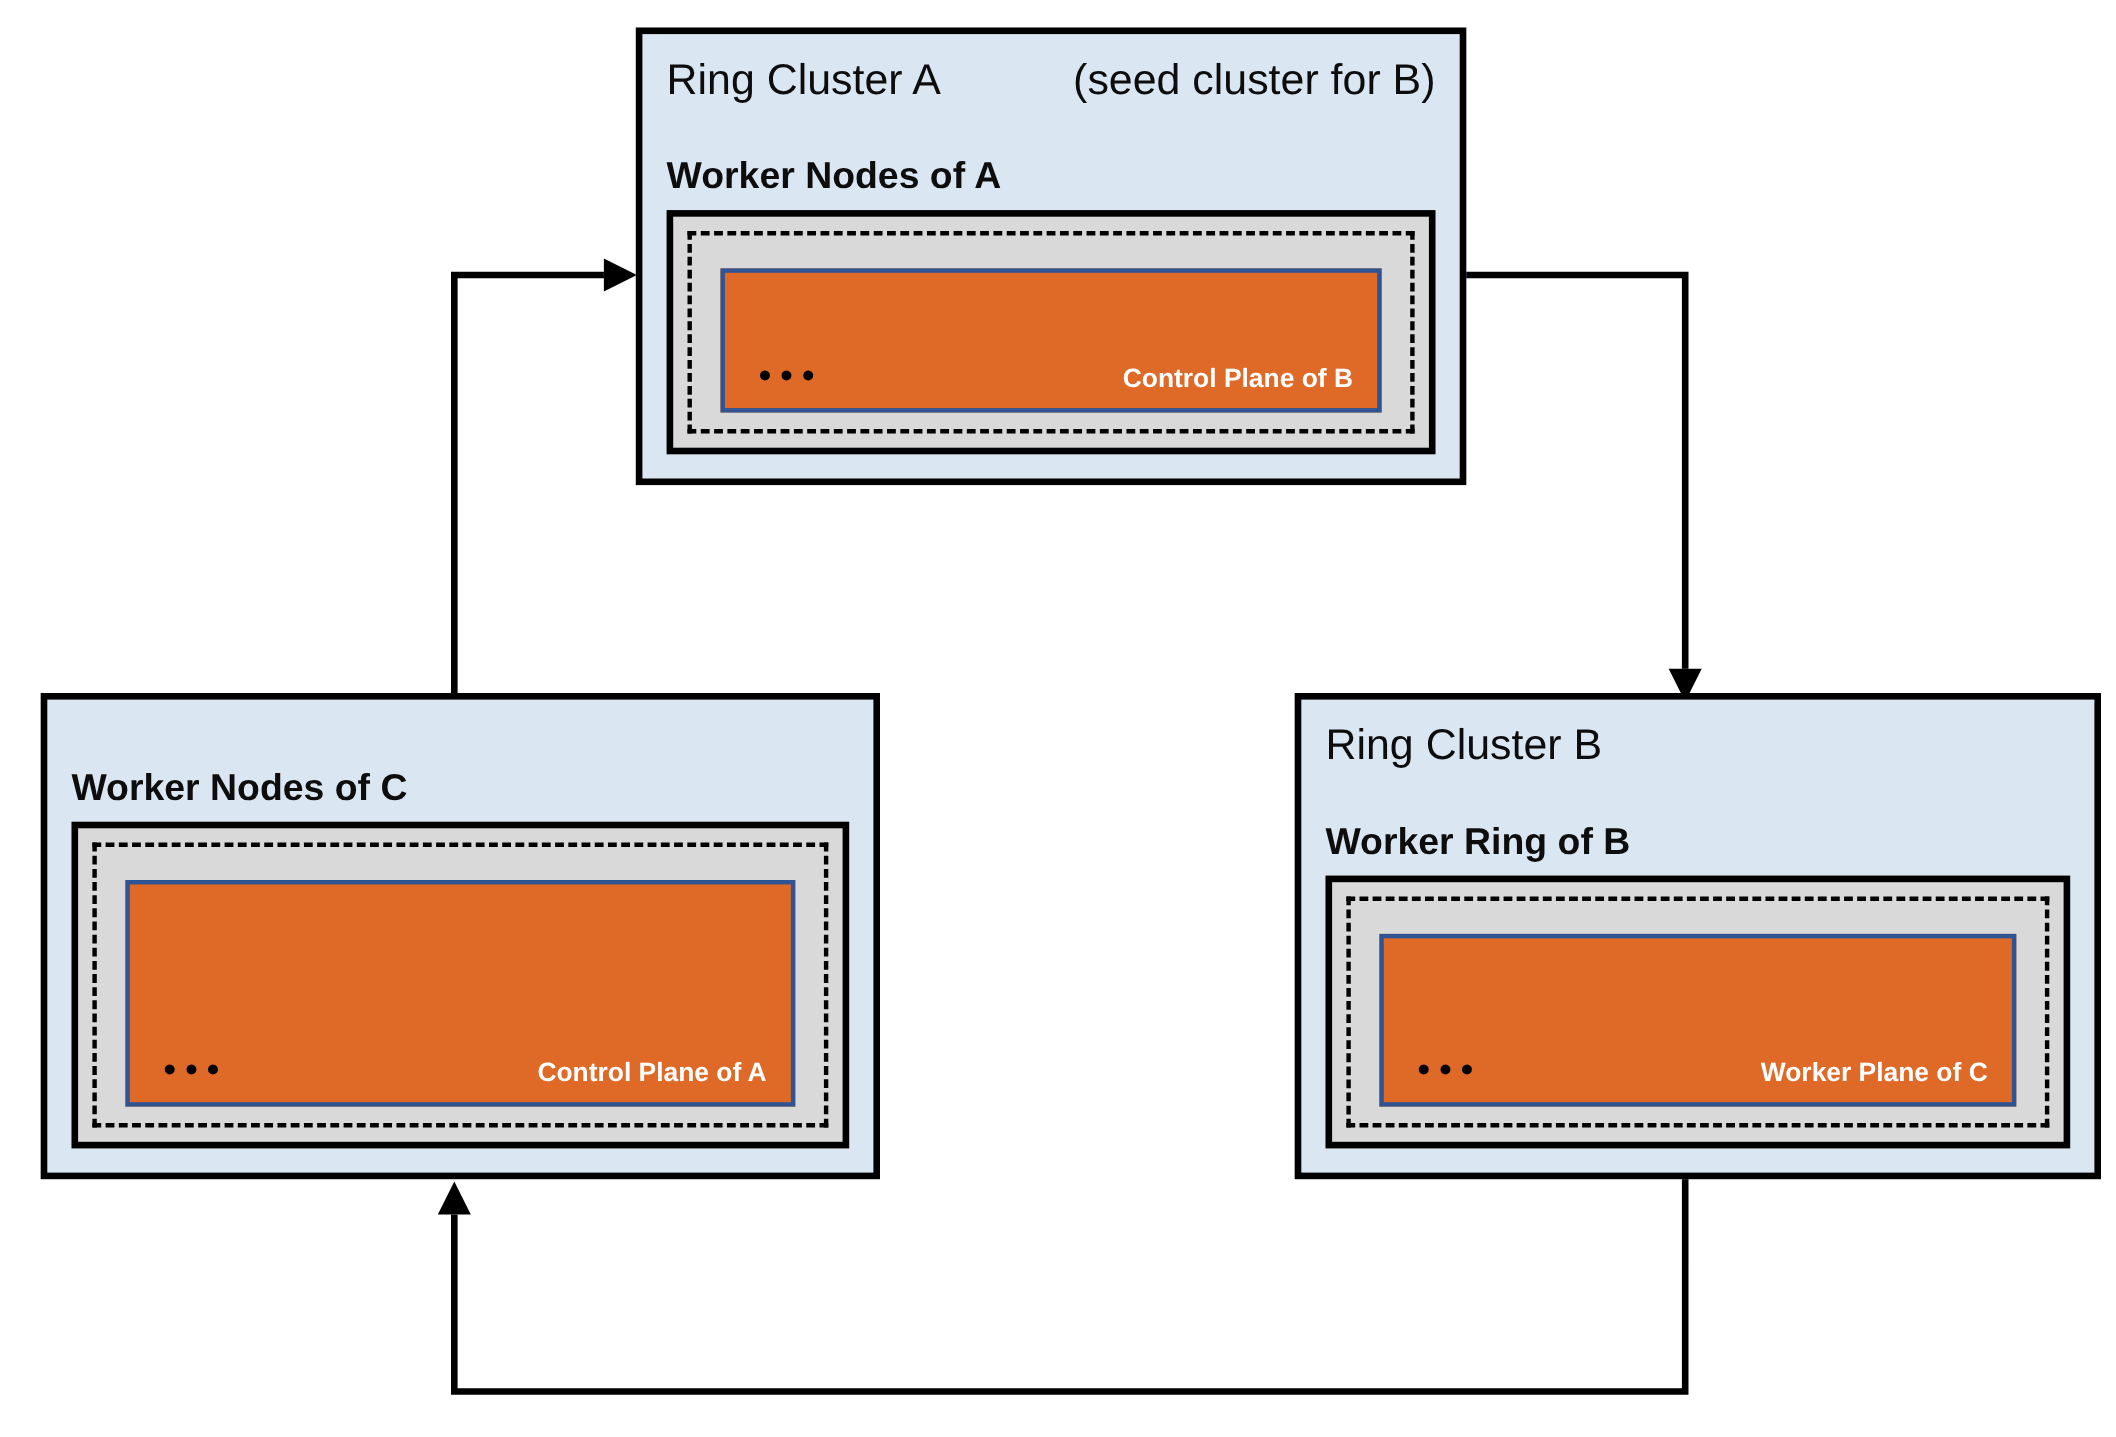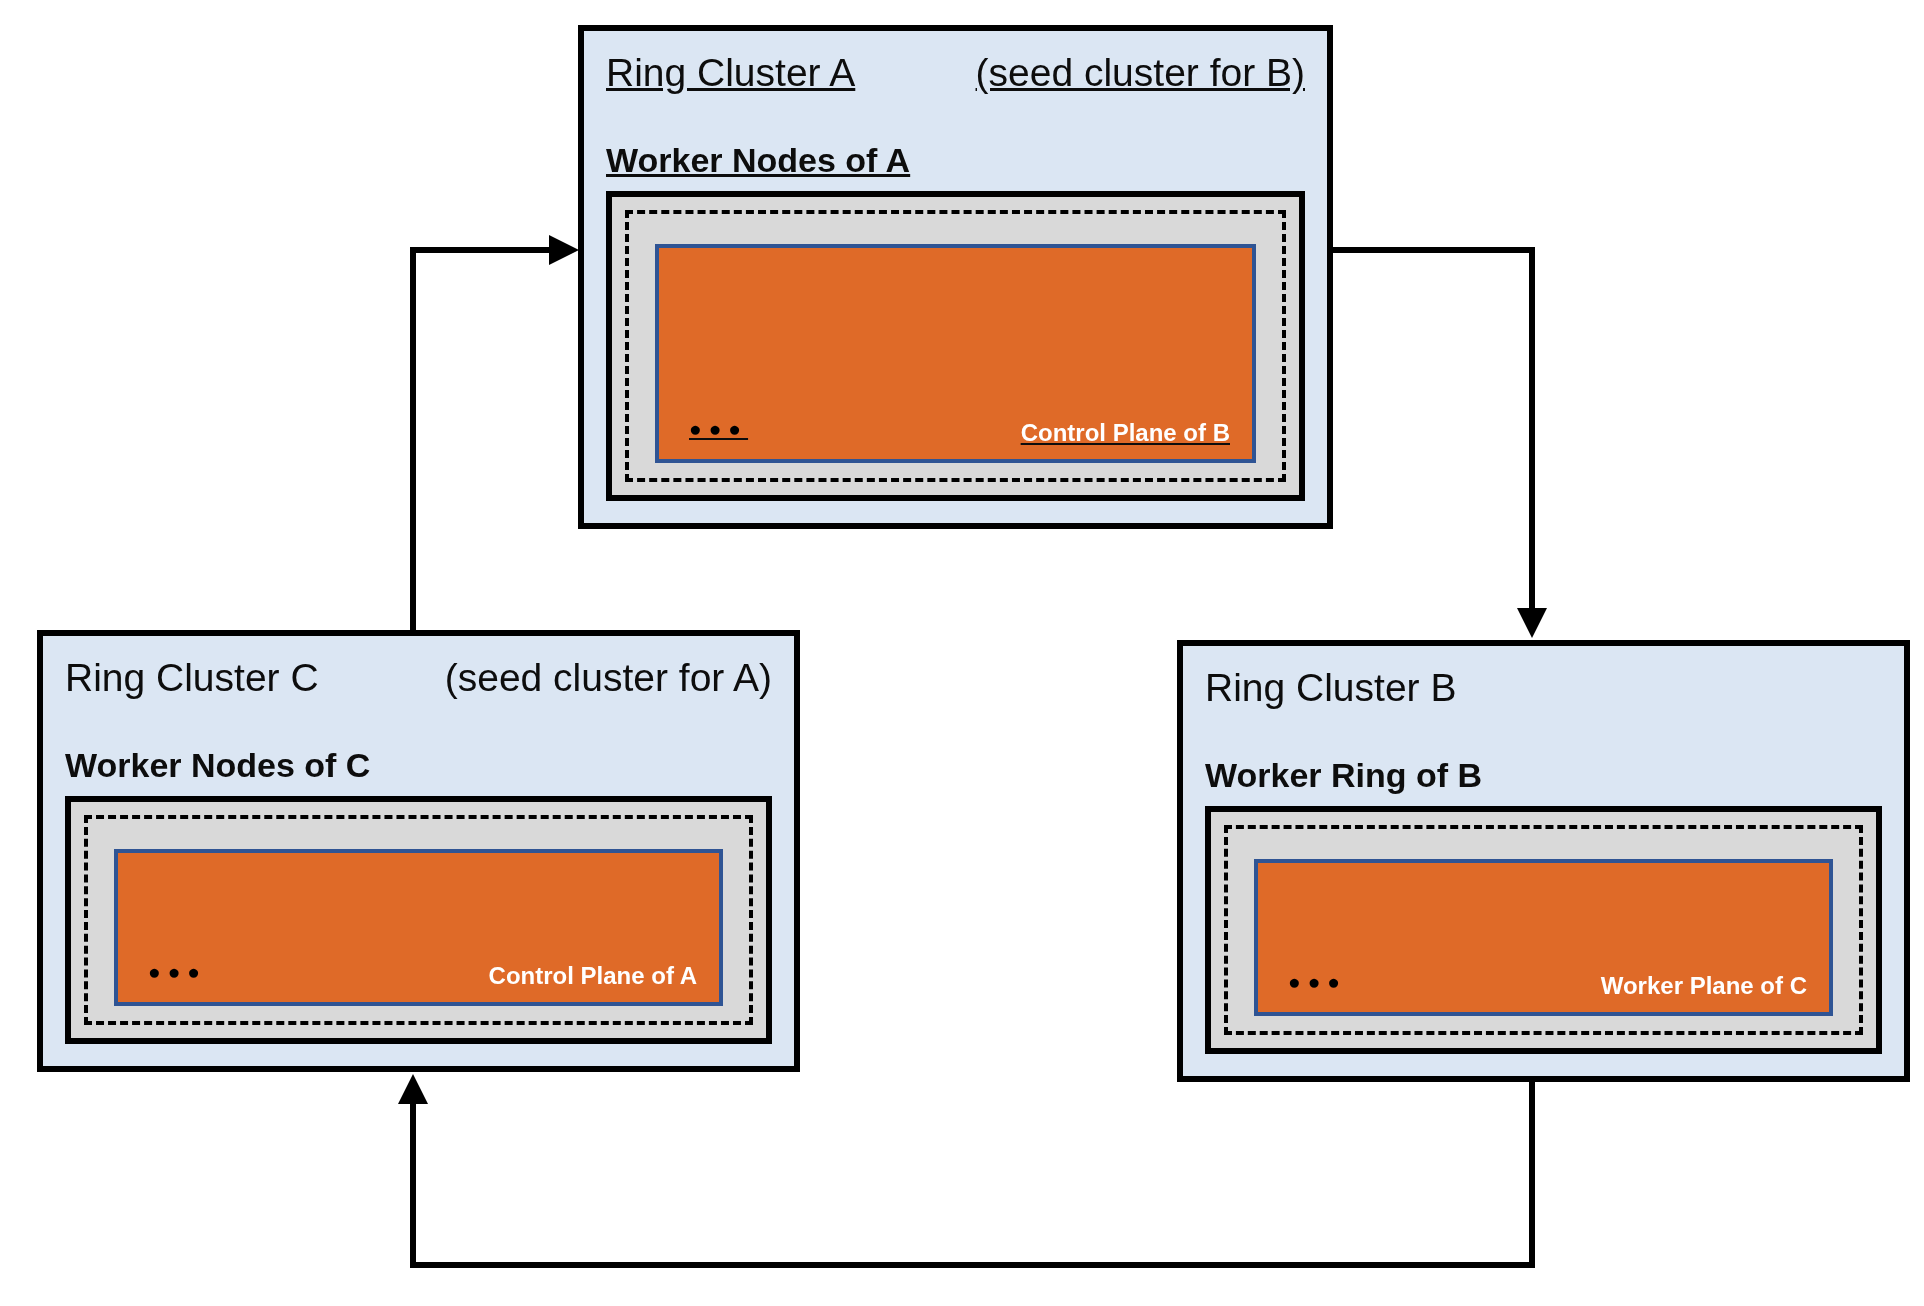--- a/index.html
+++ b/index.html
@@ -110,53 +110,49 @@
     <g>
       <path d="M1330,250 L1532,250 L1532,608"></path>
       <polygon points="1532,638 1517,608 1547,608"></polygon>
     </g>
     <g>
       <path d="M1532,1070 L1532,1265 L413,1265 L413,1104"></path>
       <polygon points="413,1074 398,1104 428,1104"></polygon>
     </g>
   </svg>
 
-  <div class="cluster" style="left:578px; top:25px; width:755px; height:504px;text-decoration:underline;">
+  <div class="cluster" style="left:578px; top:25px; width:755px; height:416px;">
     <div class="title-row">
       <span>Ring Cluster A</span>
       <span>(seed cluster for B)</span>
     </div>
     <div class="worker-label">Worker Nodes of A</div>
     <div class="worker-box">
       <div class="dashed-box">
         <div class="control-plane">
           <span class="dots">●●●</span>
           <span class="control-label">Control Plane of B</span>
         </div>
       </div>
     </div>
   </div>
 
   <div class="cluster" style="left:37px; top:630px; width:763px; height:442px;">
-    <div class="title-row">
-      <span>Ring Cluster C</span>
-      <span>(seed cluster for A)</span>
-    </div>
     <div class="worker-label">Worker Nodes of C</div>
     <div class="worker-box">
       <div class="dashed-box">
         <div class="control-plane">
           <span class="dots">●●●</span>
           <span class="control-label">Control Plane of A</span>
         </div>
       </div>
     </div>
   </div>
 
-  <div class="cluster" style="left:1177px; top:630px; width:733px; height:442px;margin-top:10px;">
+  <div class="cluster" style="left:1177px; top:630px; width:733px; height:442px;">
     <div class="title-row">
       <span>Ring Cluster B</span>
     </div>
     <div class="worker-label">Worker Ring of B</div>
     <div class="worker-box">
       <div class="dashed-box">
         <div class="control-plane">
           <span class="dots">●●●</span>
           <span class="control-label">Worker Plane of C</span>
         </div>

